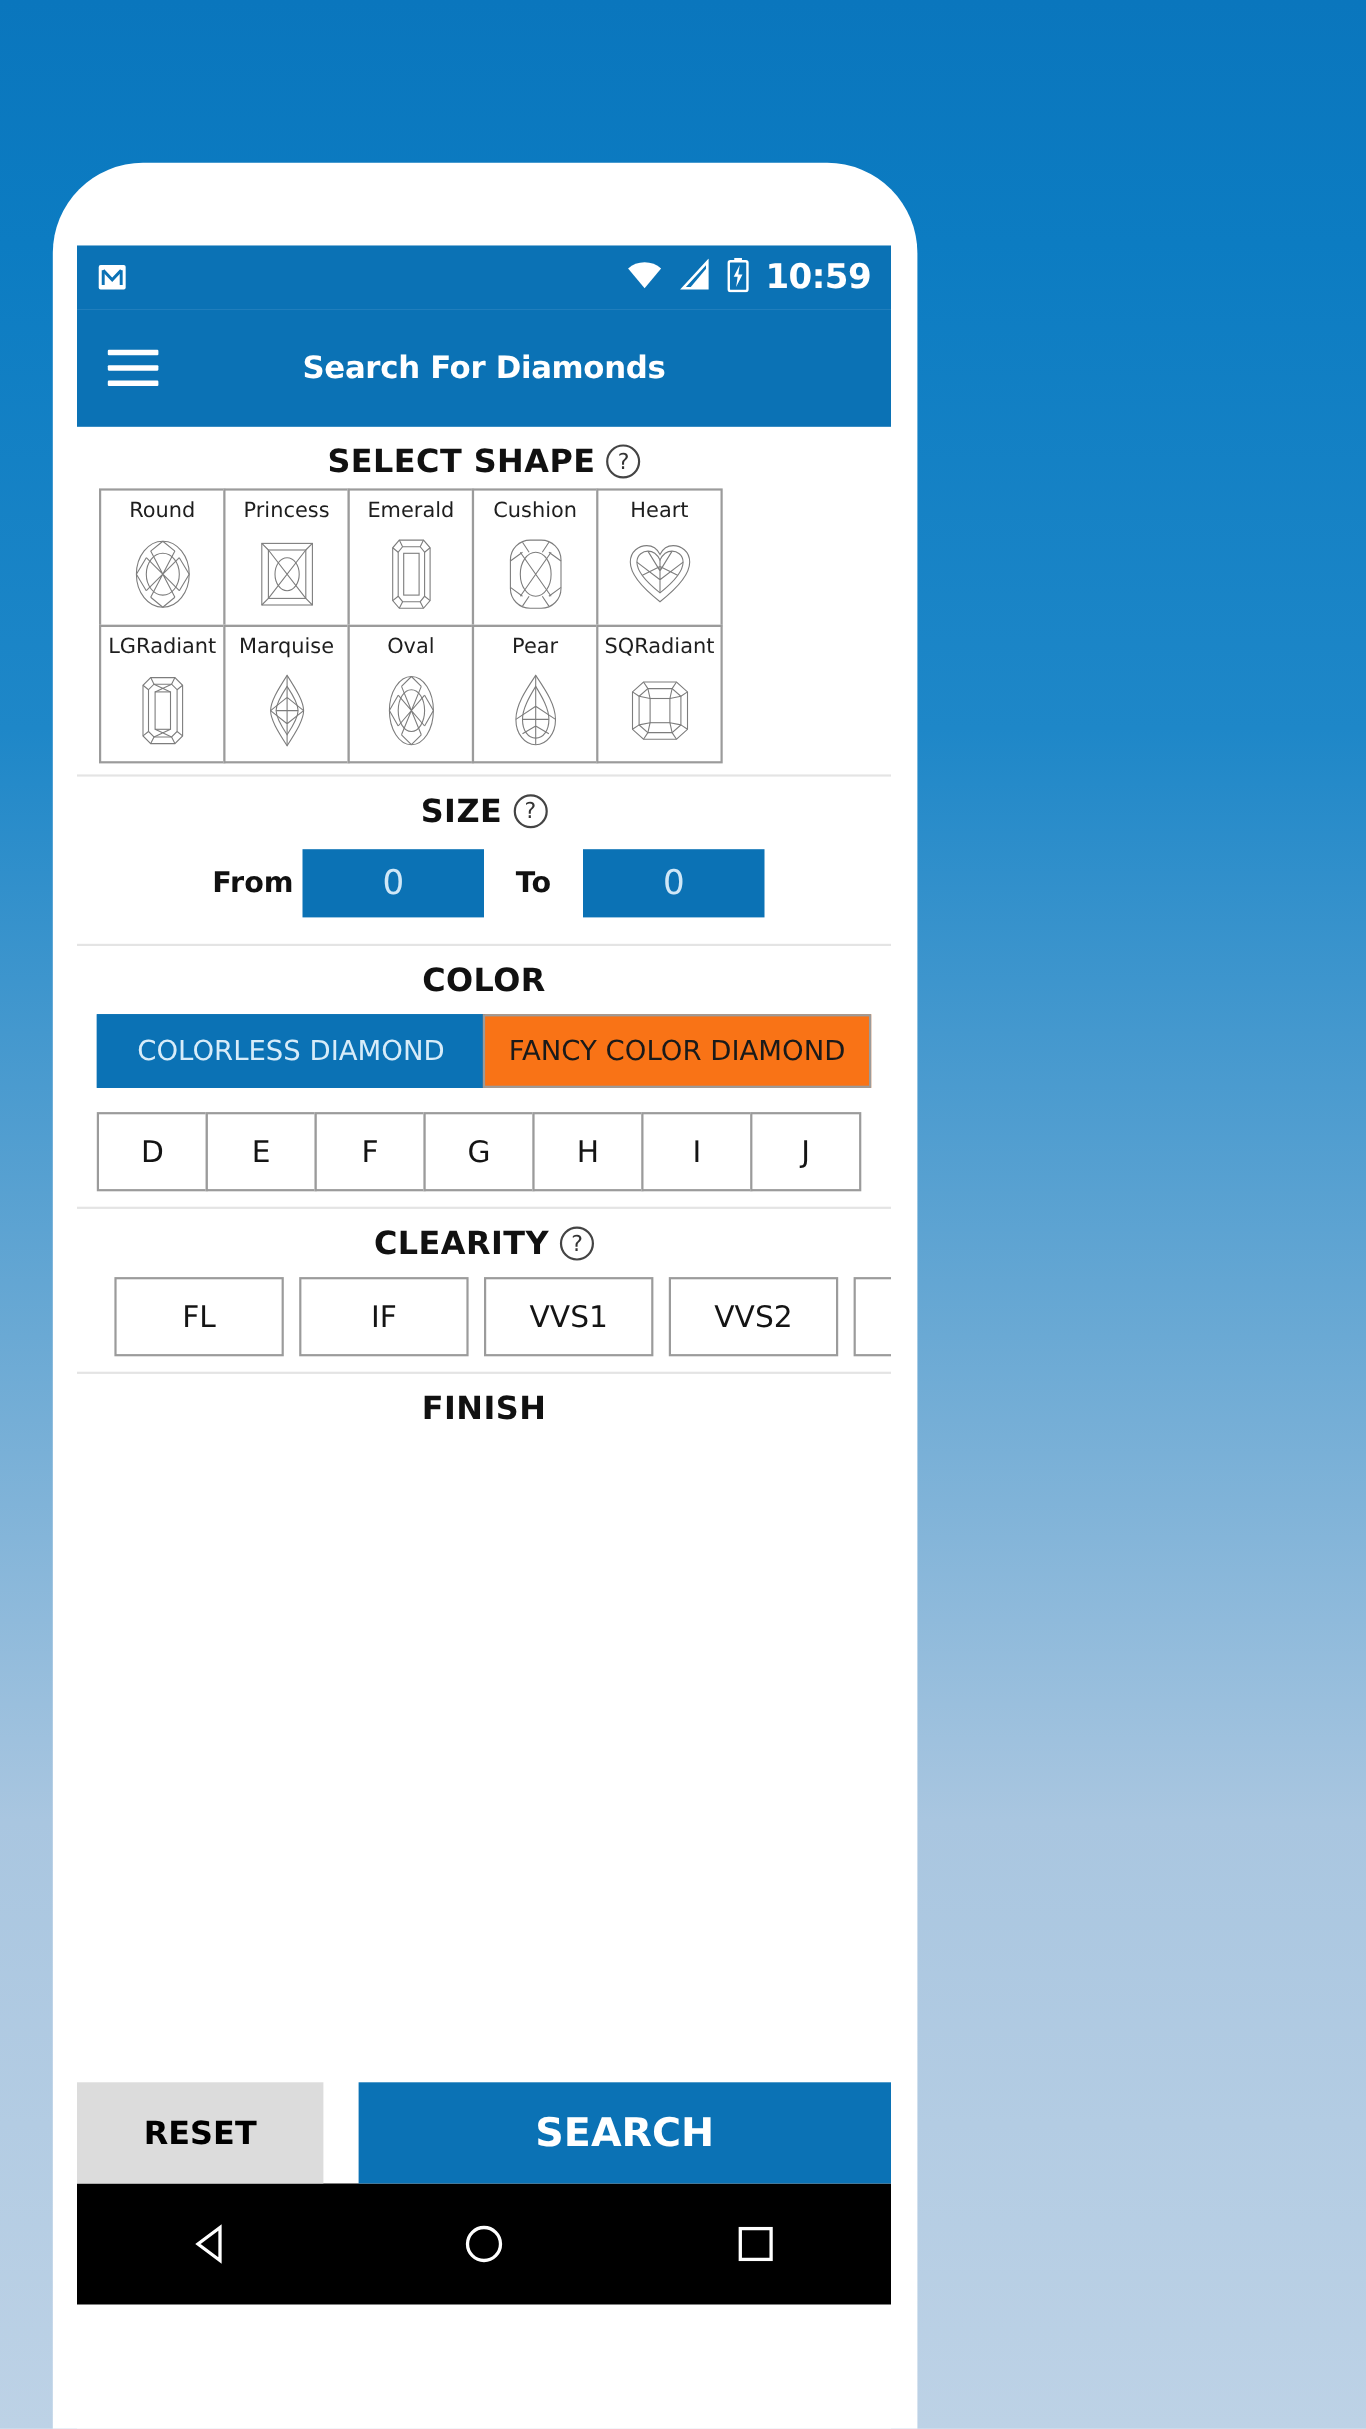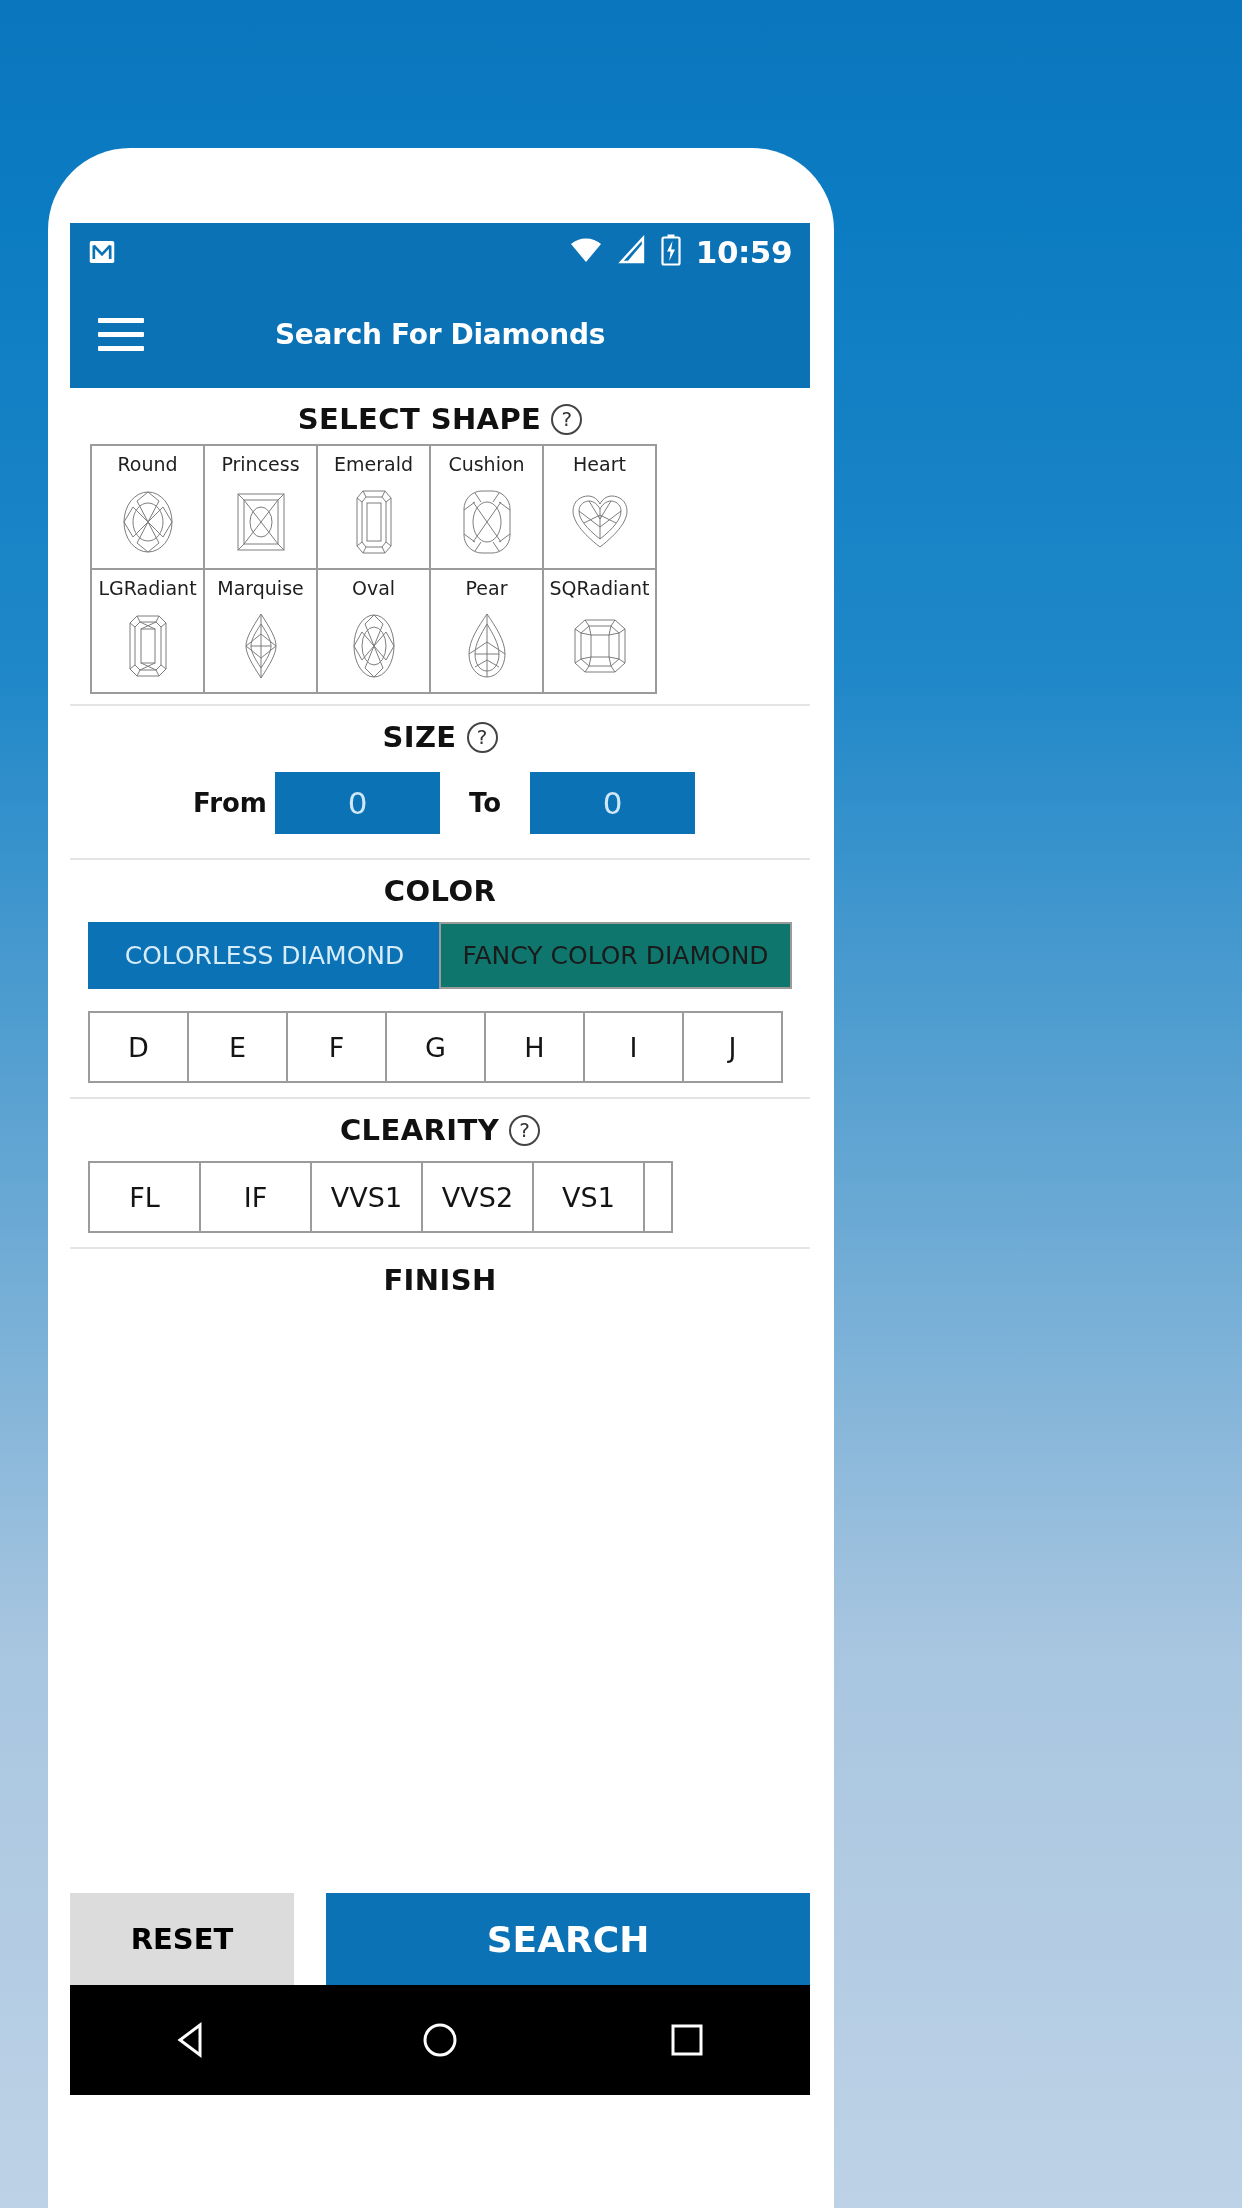--- a/index.html
+++ b/index.html
@@ -111,33 +111,33 @@
   }
 
   
   .toggle-wrap{ padding:6px 18px 16px 18px; display:flex; }
   .toggle-btn{
     flex:1; height:67px; border:2px solid #9b9b9b;
     display:flex; align-items:center; justify-content:center;
     font-size:25px; cursor:pointer; font-family:"DejaVu Sans", sans-serif;
   }
   .toggle-btn.active{ background:#0b72b5; color:#d7ecf9; border-color:#0b72b5; }
-  .toggle-btn.inactive{ background:#0f766e; color:#1a1a1a; margin-left:-2px;text-align:right; }
+  .toggle-btn.inactive{ background:#f97316; color:#1a1a1a; margin-left:-2px;text-align:right; }
 
   
   .strip{ padding:6px 18px 14px 18px; display:flex; overflow:hidden; }
   .strip.center{ justify-content:center; }
   .strip-cell{
     border:2px solid #9b9b9b; margin-right:-2px; height:72px;
     display:flex; align-items:center; justify-content:center;
     font-size:27px; color:#141414; background:#fff; cursor:pointer;
     flex:0 0 auto; font-family:"DejaVu Sans", sans-serif;
   }
   .strip-cell.w-color{ width:101px; }
-  .strip-cell.w-clarity{ width:113px; }
+  .strip-cell.w-clarity{ width:154px;margin-left:16px; }
   .strip-cell.w-clarity-partial{ width:30px; }
   .strip-cell.w-finish{ width:98px; }
 
   
   .action-bar{ display:flex; height:92px; }
   .btn-reset{
     width:224px; background:#dcdcdc; color:#000;
     display:flex; align-items:center; justify-content:center;
     font-size:29px; font-weight:bold; cursor:pointer;
     font-family:"DejaVu Sans", sans-serif;

